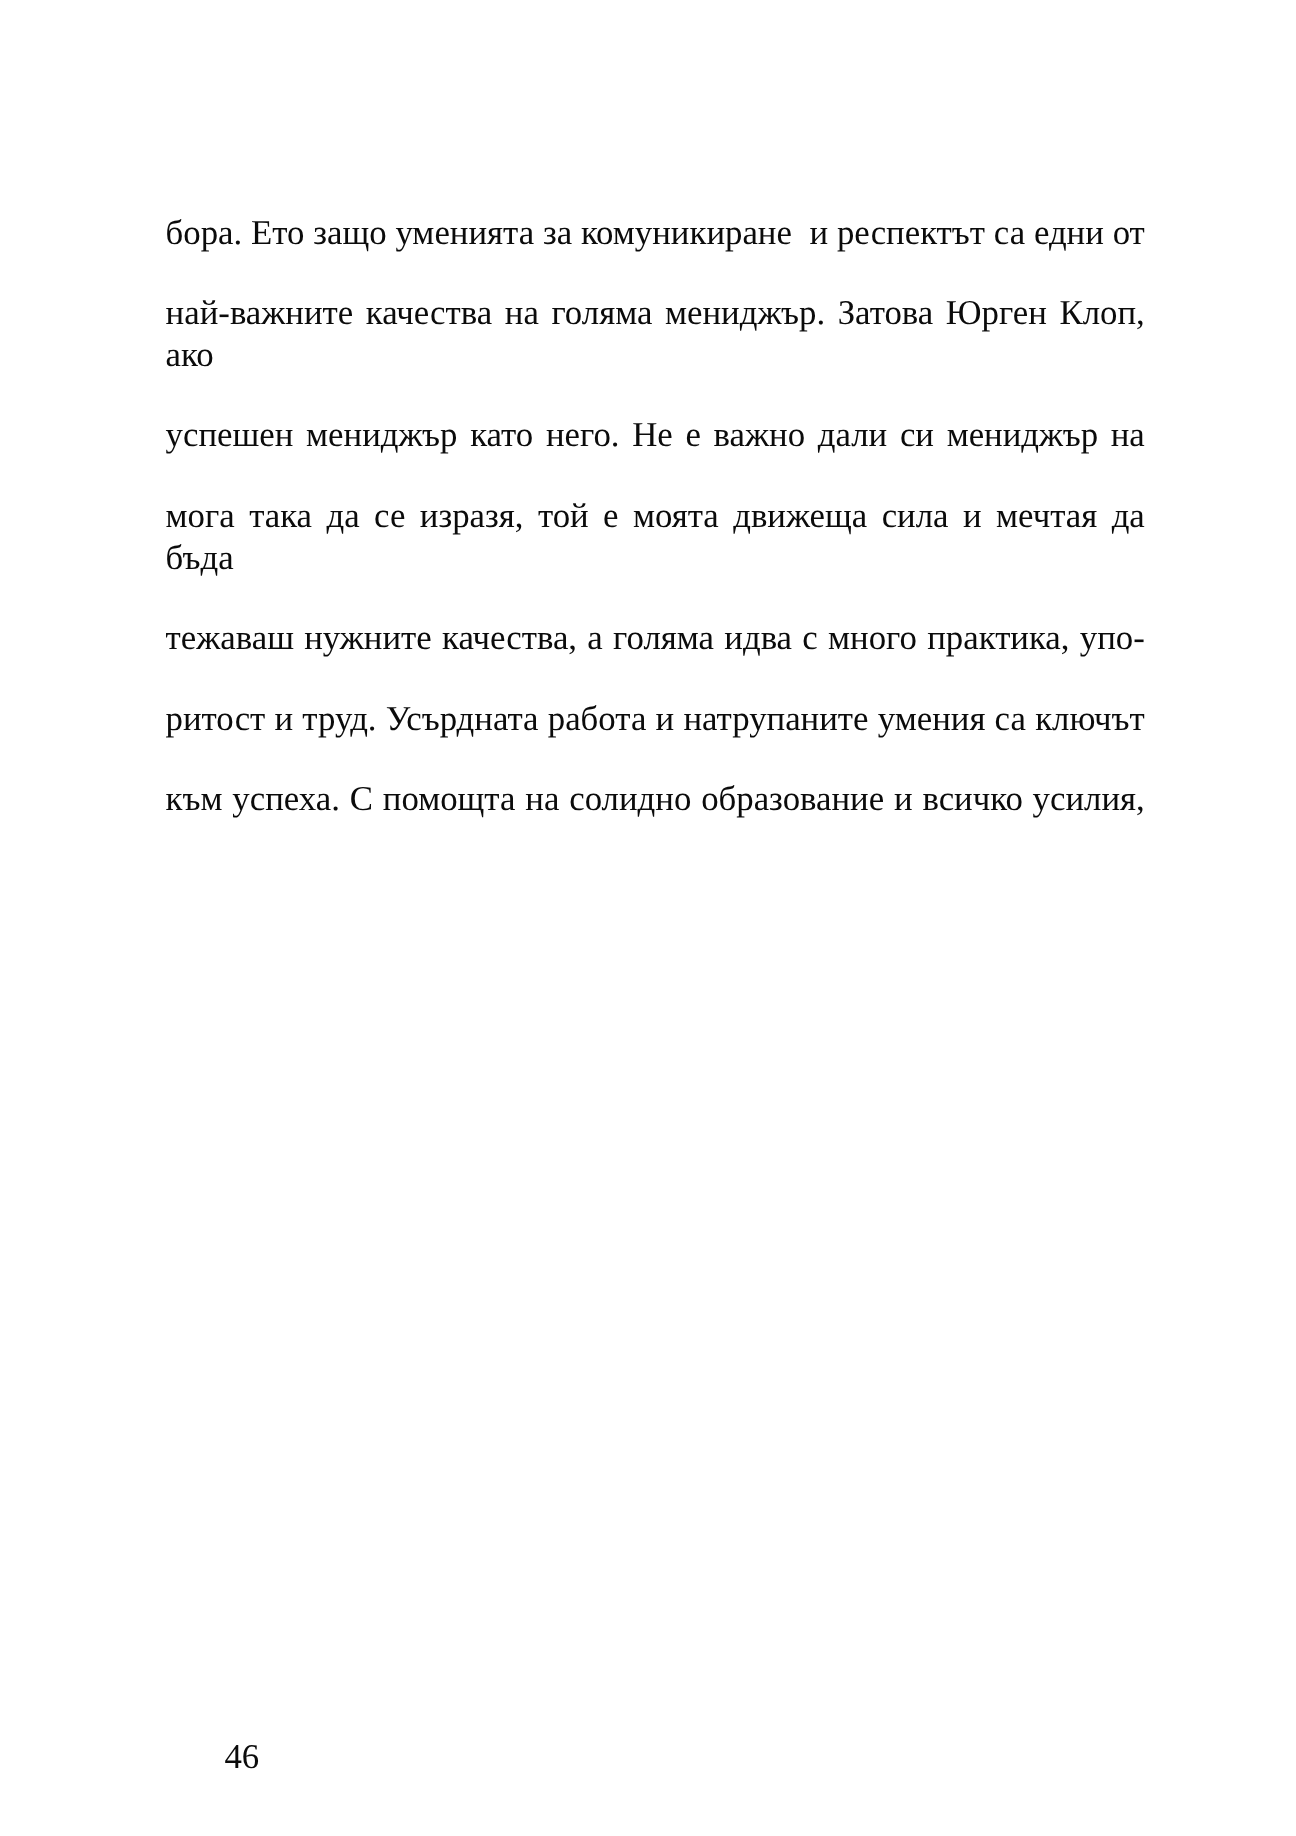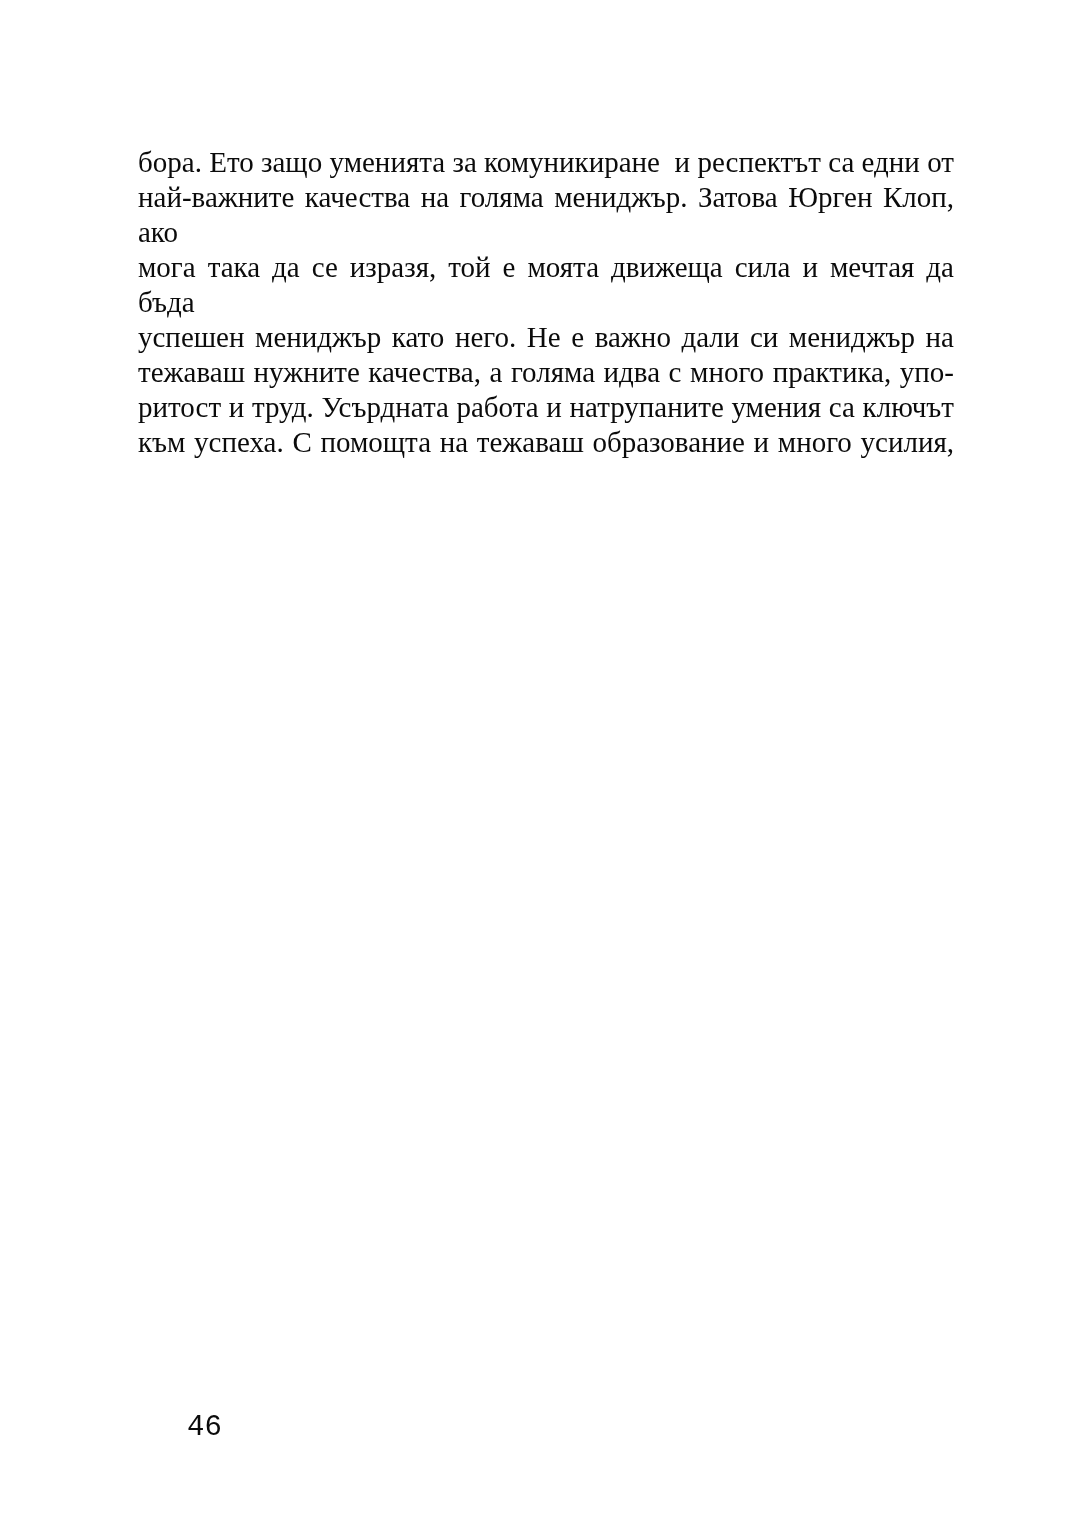--- a/index.html
+++ b/index.html
@@ -26,41 +26,42 @@
     font-family: "Liberation Serif", "DejaVu Serif", serif;
     font-size: 29px;
     line-height: 35px;
     color: #0b0b0b;
   }
   .line {
     width: 100%;
     text-align: justify;
     text-align-last: justify;
     white-space: normal;
+    margin-top: 32px;
   }
   .line.last {
     text-align-last: left;
   }
   .page-number {
     position: absolute;
     left: 187px;
-    top: 1410px;
-    font-family: Liberation Mono, monospace;
+    top: 1447px;
+    font-family: Liberation Serif, serif;
     font-size: 29px;
     line-height: 35px;
     color: #0b0b0b;
   }
 </style>
 </head>
 <body>
 
 <div class="page">
   <div class="text-block">
     <div class="line">бора. Ето защо уменията за комуникиране &nbsp;и респектът са едни от</div>
     <div class="line">най-важните качества на голяма мениджър. Затова Юрген Клоп, ако</div>
+    <div class="line">успешен мениджър като него. Не е важно дали си мениджър на</div>
     <div class="line">мога така да се изразя, той е моята движеща сила и мечтая да бъда</div>
-    <div class="line">успешен мениджър като него. Не е важно дали си мениджър на</div>
     <div class="line">тежаваш нужните качества, а голяма идва с много практика, упо-</div>
     <div class="line">ритост и труд. Усърдната работа и натрупаните умения са ключът</div>
-    <div class="line">към успеха. С помощта на тежаваш образование и много усилия,</div>
+    <div class="line">към успеха. С помощта на солидно образование и всичко усилия,</div>
   </div>
   <div class="page-number">46</div>
 </div>
 
 </body></html>

